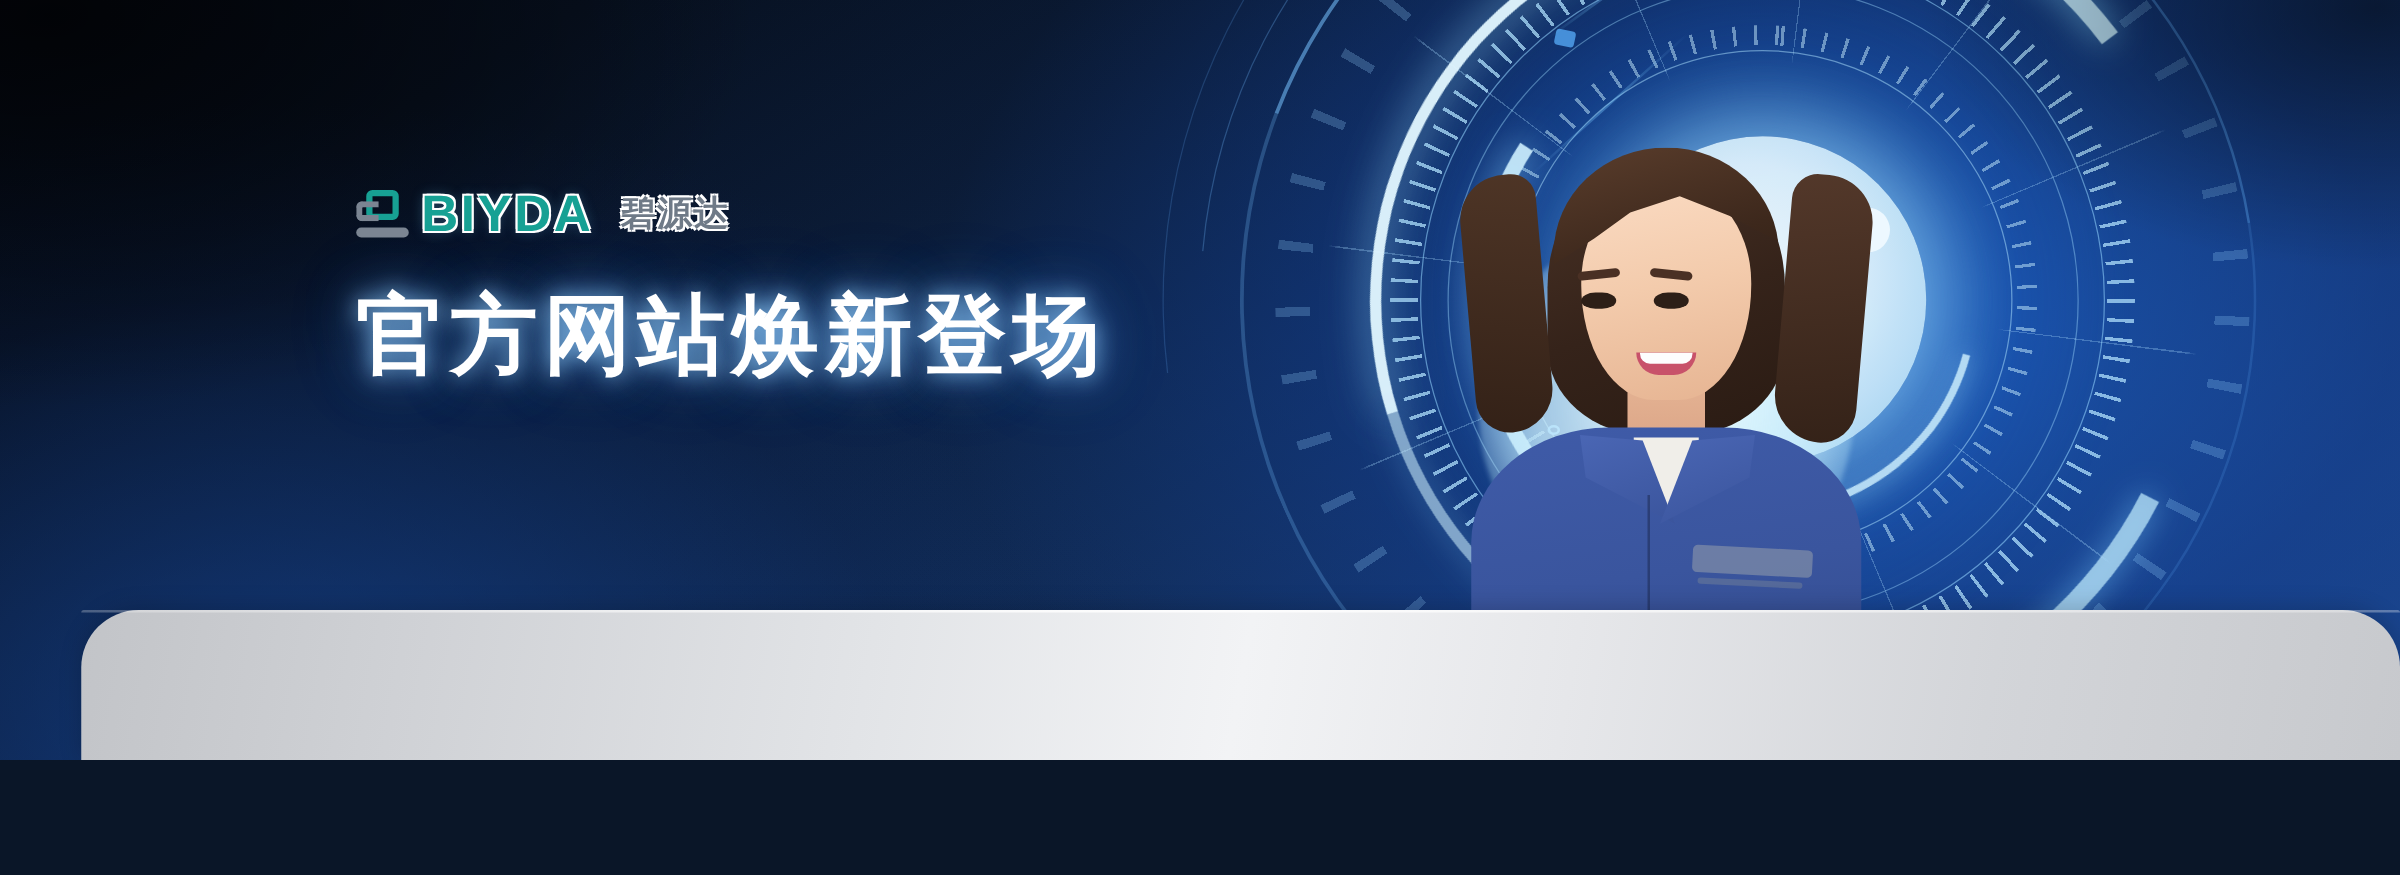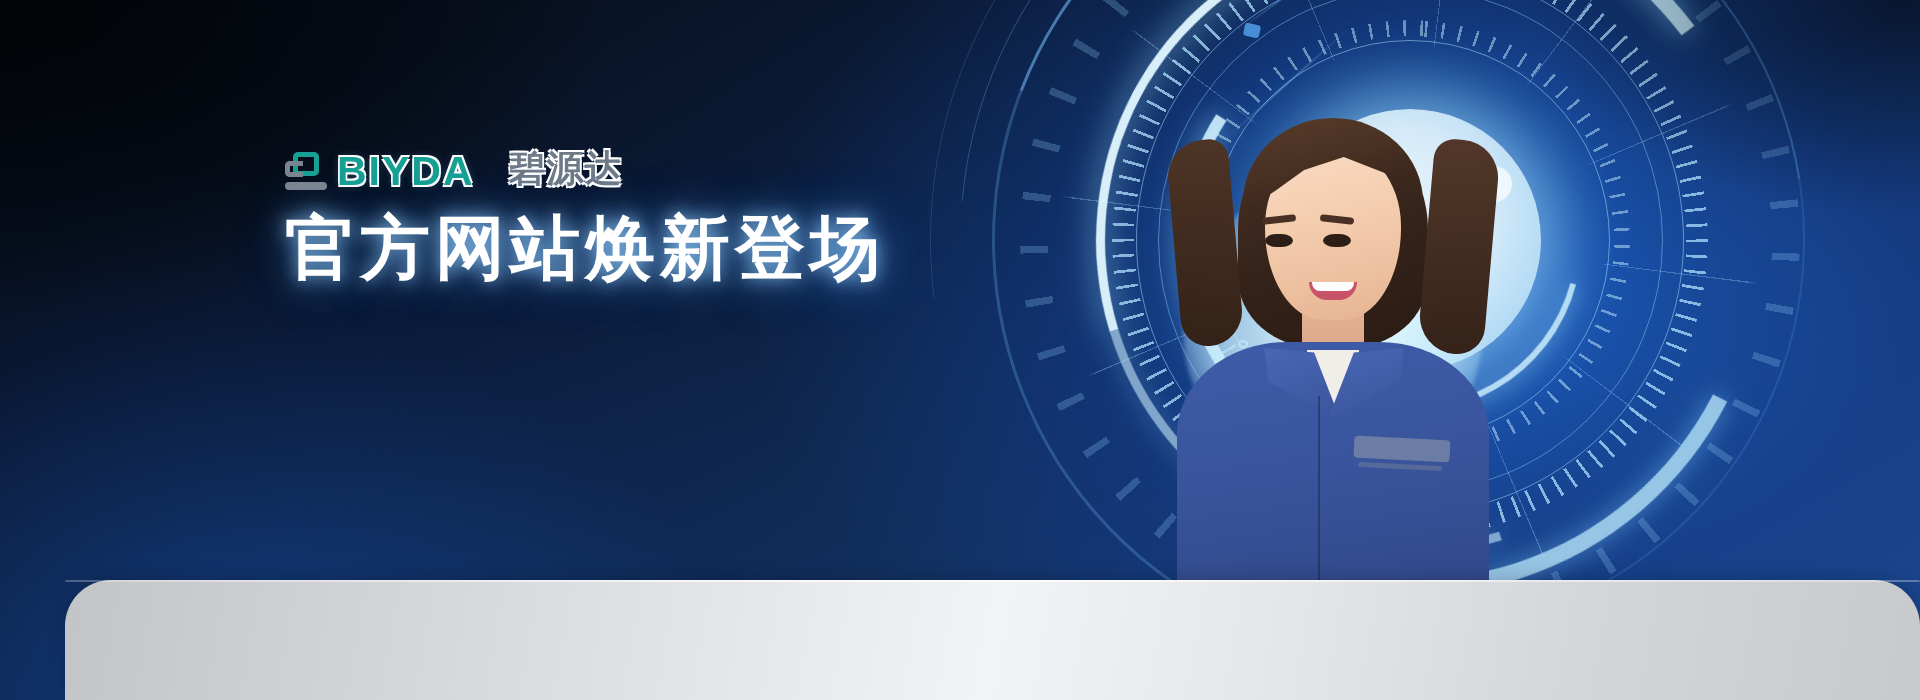--- a/index.html
+++ b/index.html
@@ -5,21 +5,21 @@
   * { margin:0; padding:0; box-sizing:border-box; }
   html, body { background:#0a1628; }
   body {
     width:1920px; height:700px;
     font-family:"Liberation Sans","DejaVu Sans",sans-serif;
     overflow:hidden;
   }
 
   #banner {
     position:relative;
-    width:1920px; height:700px;
+    width:1920px; height:608px;
     overflow:hidden;
     background:
       radial-gradient(ellipse 1100px 750px at 78% 42%, rgba(28,92,190,0.85) 0%, rgba(18,62,150,0.45) 38%, rgba(10,32,80,0.05) 68%, rgba(0,0,0,0) 100%),
       radial-gradient(ellipse 900px 620px at 12% 95%, rgba(24,78,170,0.55) 0%, rgba(12,40,100,0.18) 55%, rgba(0,0,0,0) 80%),
       linear-gradient(150deg, #050a16 0%, #07101f 16%, #0b1b35 34%, #102a52 52%, #16376c 70%, #1b4384 86%, #1d4a90 100%);
     padding-left: 16px;
   }
 
   
   .vignette {
@@ -355,33 +355,32 @@
     font-size:41px; font-weight:700; letter-spacing:2px;
     color:#17a194;
     -webkit-text-stroke:0px;
     text-shadow:
       -1.6px -1.6px 0 #ffffff, 1.6px -1.6px 0 #ffffff,
       -1.6px 1.6px 0 #ffffff, 1.6px 1.6px 0 #ffffff,
        0 0 10px rgba(110,200,255,0.35);
     line-height:1;
   }
   #logo-cn {
-    font-size:37px; font-weight:700; letter-spacing:1px;
+    font-size:28px; font-weight:700; letter-spacing:1px;
     color:#6f7a87;
-    margin-left:24px;
+    margin-left:12px;
     text-shadow:
       -1.6px -1.6px 0 #ffffff, 1.6px -1.6px 0 #ffffff,
       -1.6px 1.6px 0 #ffffff, 1.6px 1.6px 0 #ffffff;
     line-height:1;
-    font-family:Liberation Mono, monospace;
   }
 
   
   #headline {
-    margin-top:16px;
+    margin-top:36px;
     font-size:70px;
     font-weight:700;
     color:#ffffff;
     letter-spacing:5px;
     line-height:1.04;
     text-shadow:
       0 0 18px rgba(150,210,255,0.85),
       0 0 38px rgba(90,170,255,0.55),
       0 0 64px rgba(60,140,255,0.30);
   }

